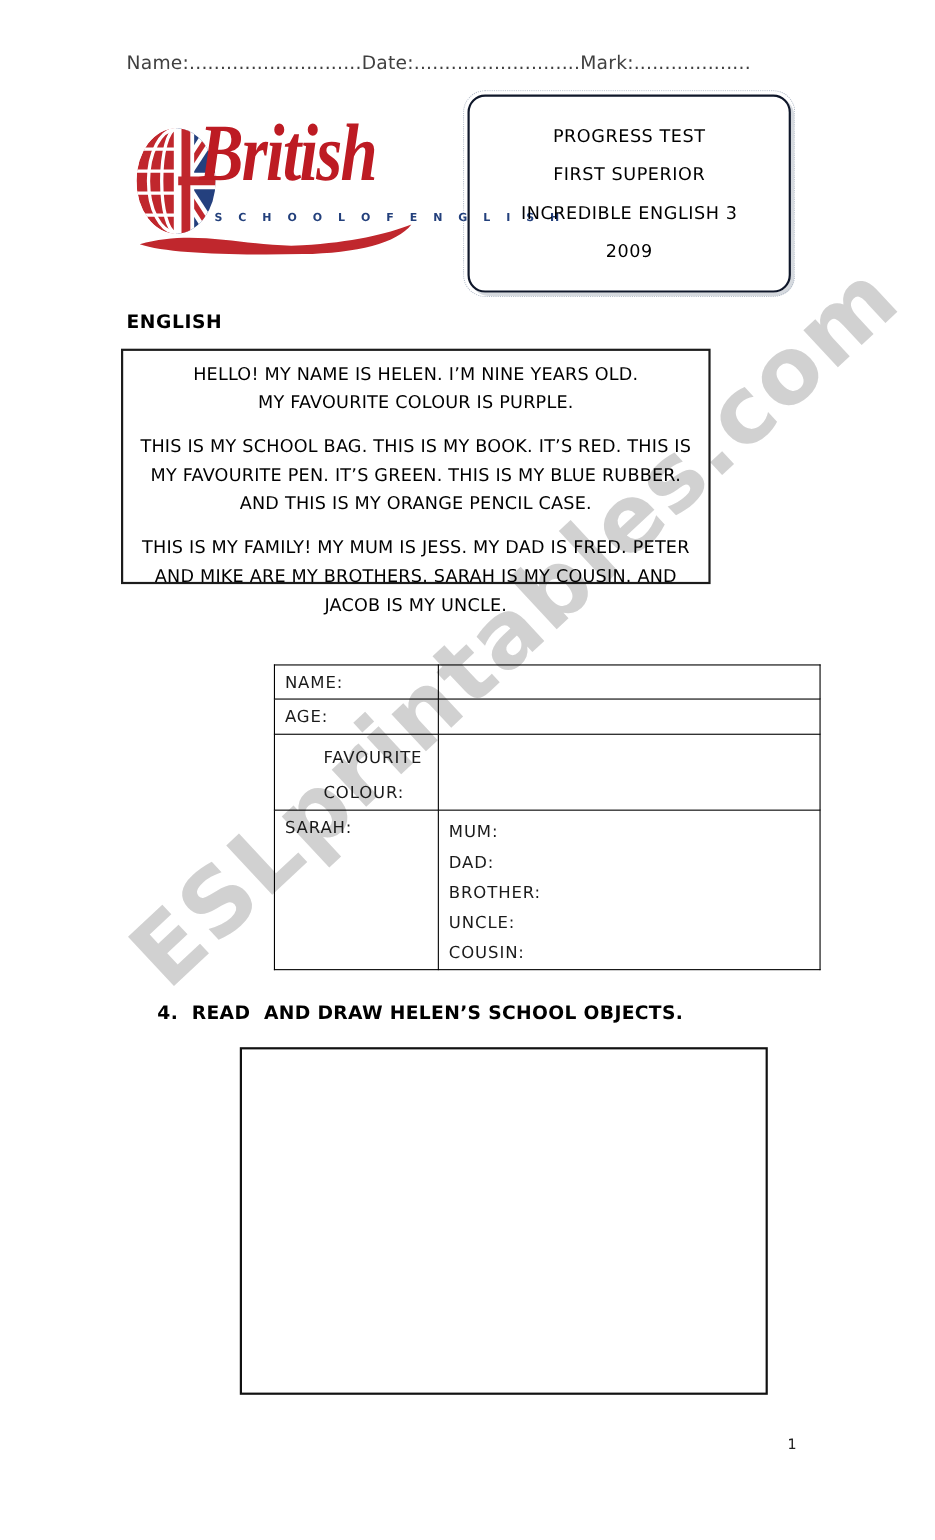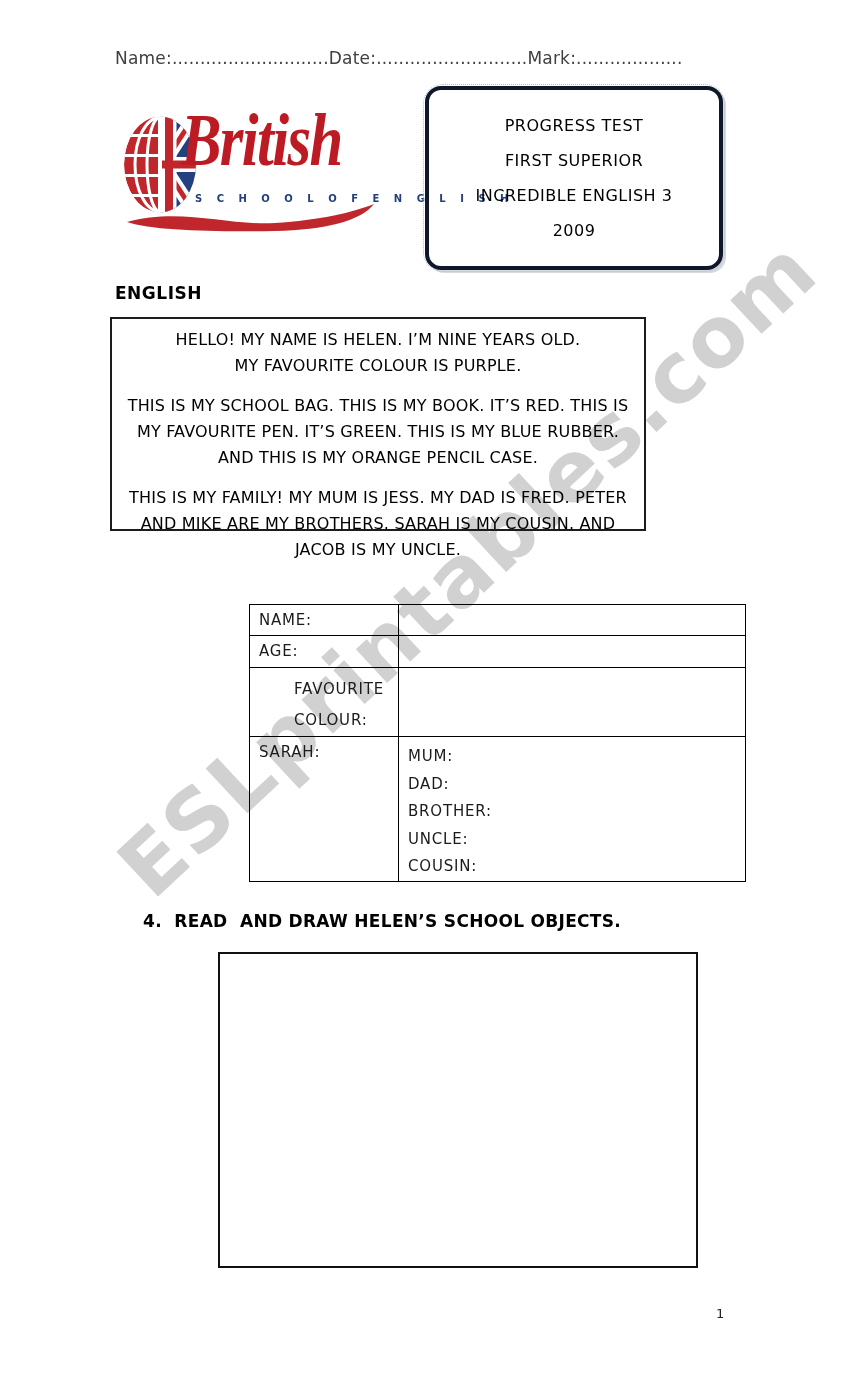--- a/index.html
+++ b/index.html
@@ -33,21 +33,21 @@
   }
   .logo-sub {
     position:absolute; left:72px; top:81px; font-size:10px; font-weight:bold;
     letter-spacing:5.5px; color:#23407c; white-space:nowrap;
   }
   .logo-swoosh { position:absolute; left:2px; top:90px; width:252px; height:32px; }
 
   
   .title-box {
     position:absolute; left:425px; top:86px; width:290px; height:176px;
-    border:4px solid #0f172a; border-radius:16px;
+    border:2px solid #0f172a; border-radius:16px;
     box-shadow:3px 3px 0 rgba(165,172,185,.45);
   }
   .title-box::before {
     content:""; position:absolute; inset:-6px; border:1px dotted #b3bcc9;
     border-radius:20px; pointer-events:none;
   }
   .title-box .tline {
     height:17px; margin-bottom:18px; text-align:center;
     font-size:16px; letter-spacing:.5px; color:#000;
   }

